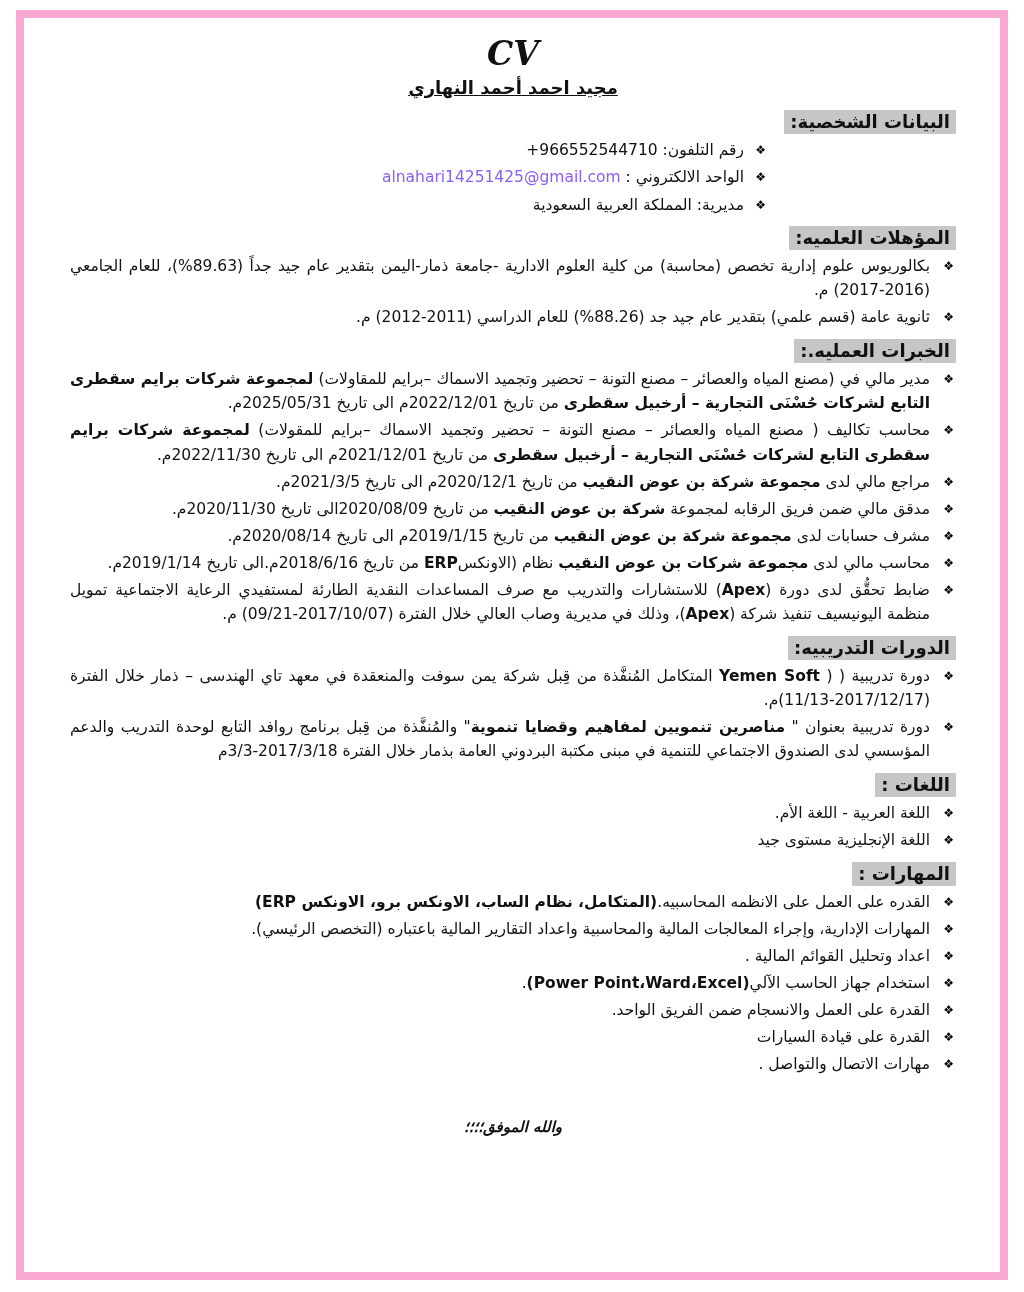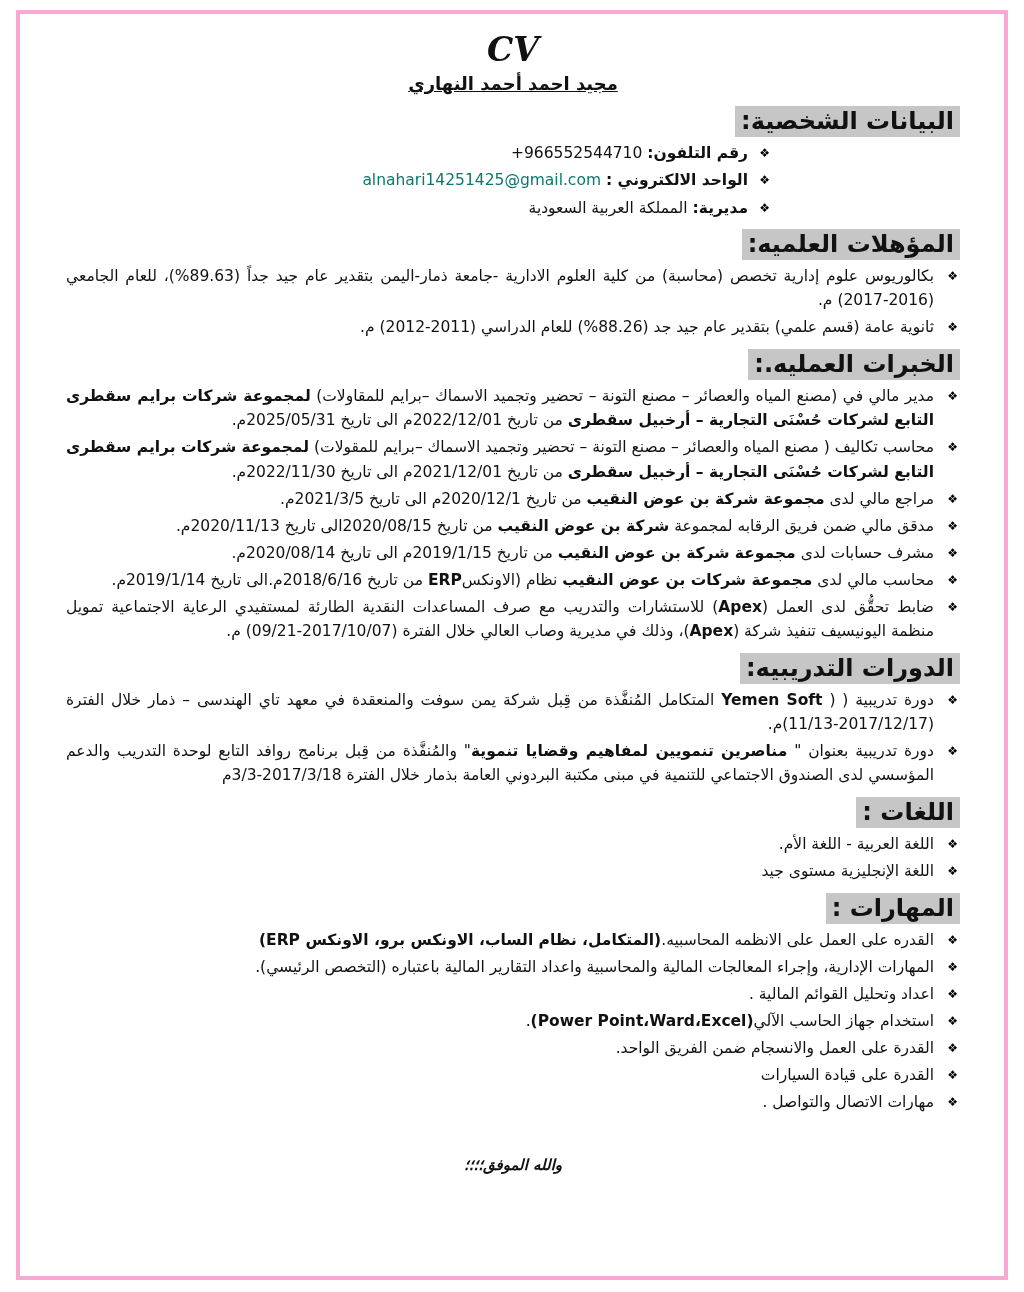--- a/index.html
+++ b/index.html
@@ -2,45 +2,45 @@
 <html lang="ar"><head>
 <meta charset="utf-8">
 <style>
   html,body{margin:0;padding:0;background:#ffffff;}
   body{
     width:1024px;height:1292px;position:relative;overflow:hidden;
     font-family:"DejaVu Sans",sans-serif;color:#111;
   }
   .sheet{
     position:absolute;top:10px;left:16px;right:16px;bottom:12px;
-    border:4px solid #f9a8d4;box-sizing:border-box;
+    border:8px solid #f9a8d4;box-sizing:border-box;
     padding:14px 44px 16px 46px;
     direction:rtl;
   }
   .cv-title{
     text-align:center;font-family:"DejaVu Serif",serif;font-style:italic;font-weight:700;
     font-size:33px;margin-top:2px;direction:ltr;
   }
   .candidate-name{
     text-align:center;font-weight:700;font-size:18px;text-decoration:underline;
     margin:4px 0 12px;
   }
   .section-header{margin:10px 0 4px;}
   .hl{
-    background:#c6c6c6;font-weight:700;font-size:24px;padding:1px 6px 2px;
+    background:#c6c6c6;font-weight:700;font-size:18px;padding:1px 6px 2px;
     display:inline-block;
   }
   .contact{padding-right:188px;margin:2px 0 4px;}
   .contact .line{position:relative;padding-right:24px;margin:5px 0;font-size:15.5px;line-height:1.45;}
   .bullet{
     position:absolute;right:2px;top:3px;font-size:12px;color:#000;
   }
-  .lbl{font-weight:700;}
+  .lbl{font-weight:400;}
   .val{}
-  .email{color:#0f766e;}
+  .email{color:#8b5cf6;}
   ul.items{list-style:none;margin:2px 0 6px;padding:0;}
   ul.items li{
     position:relative;padding-right:26px;margin:3px 0;
     text-align:justify;font-size:15.5px;line-height:1.55;
   }
   .item-text .b{font-weight:700;}
   .footer{
     text-align:center;font-weight:700;font-style:italic;font-size:15px;margin-top:42px;
   }
 </style>
@@ -86,24 +86,24 @@
     </div>
 
     <div class="section">
       <div class="section-header">
         <span class="hl">الخبرات العمليه.:</span>
       </div>
       <ul class="items">
           <li><span class="bullet">❖</span><span class="item-text"><span>مدير مالي في (مصنع المياه والعصائر – مصنع التونة – تحضير وتجميد الاسماك –برايم للمقاولات) </span><span class="b">لمجموعة شركات برايم سقطرى التابع لشركات حُسْنَى التجارية – أرخبيل سقطرى</span><span> من تاريخ 2022/12/01م الى تاريخ 2025/05/31م.</span></span></li>
           <li><span class="bullet">❖</span><span class="item-text"><span>محاسب تكاليف ( مصنع المياه والعصائر – مصنع التونة – تحضير وتجميد الاسماك –برايم للمقولات) </span><span class="b">لمجموعة شركات برايم سقطرى التابع لشركات حُسْنَى التجارية – أرخبيل سقطرى</span><span> من تاريخ 2021/12/01م الى تاريخ 2022/11/30م.</span></span></li>
           <li><span class="bullet">❖</span><span class="item-text"><span>مراجع مالي لدى </span><span class="b">مجموعة شركة بن عوض النقيب</span><span> من تاريخ 2020/12/1م الى تاريخ 2021/3/5م.</span></span></li>
-          <li><span class="bullet">❖</span><span class="item-text"><span>مدقق مالي ضمن فريق الرقابه لمجموعة </span><span class="b">شركة بن عوض النقيب</span><span> من تاريخ 2020/08/15الى تاريخ 2020/11/13م.</span></span></li>
+          <li><span class="bullet">❖</span><span class="item-text"><span>مدقق مالي ضمن فريق الرقابه لمجموعة </span><span class="b">شركة بن عوض النقيب</span><span> من تاريخ 2020/08/09الى تاريخ 2020/11/30م.</span></span></li>
           <li><span class="bullet">❖</span><span class="item-text"><span>مشرف حسابات لدى </span><span class="b">مجموعة شركة بن عوض النقيب</span><span> من تاريخ 2019/1/15م الى تاريخ 2020/08/14م.</span></span></li>
           <li><span class="bullet">❖</span><span class="item-text"><span>محاسب مالي لدى </span><span class="b">مجموعة شركات بن عوض النقيب</span><span> نظام (الاونكس</span><span class="b">ERP</span><span> من تاريخ 2018/6/16م.الى تاريخ 2019/1/14م.</span></span></li>
-          <li><span class="bullet">❖</span><span class="item-text"><span>ضابط تحقُّق لدى العمل (</span><span class="b">Apex</span><span>) للاستشارات والتدريب مع صرف المساعدات النقدية الطارئة لمستفيدي الرعاية الاجتماعية تمويل منظمة اليونيسيف تنفيذ شركة (</span><span class="b">Apex</span><span>)، وذلك في مديرية وصاب العالي خلال الفترة (2017/10/07-09/21) م.</span></span></li>
+          <li><span class="bullet">❖</span><span class="item-text"><span>ضابط تحقُّق لدى دورة (</span><span class="b">Apex</span><span>) للاستشارات والتدريب مع صرف المساعدات النقدية الطارئة لمستفيدي الرعاية الاجتماعية تمويل منظمة اليونيسيف تنفيذ شركة (</span><span class="b">Apex</span><span>)، وذلك في مديرية وصاب العالي خلال الفترة (2017/10/07-09/21) م.</span></span></li>
         </ul>
     </div>
 
     <div class="section">
       <div class="section-header">
         <span class="hl">الدورات التدريبيه:</span>
       </div>
       <ul class="items">
           <li><span class="bullet">❖</span><span class="item-text"><span>دورة تدريبية ( ( </span><span class="b">Yemen Soft</span><span> المتكامل المُنفَّذة من قِبل شركة يمن سوفت والمنعقدة في معهد تاي الهندسى – ذمار خلال الفترة (2017/12/17-11/13)م.</span></span></li>
           <li><span class="bullet">❖</span><span class="item-text"><span>دورة تدريبية بعنوان " </span><span class="b">مناصرين تنمويين لمفاهيم وقضايا تنموية</span><span>" والمُنفَّذة من قِبل برنامج روافد التابع لوحدة التدريب والدعم المؤسسي لدى الصندوق الاجتماعي للتنمية في مبنى مكتبة البردوني العامة بذمار خلال الفترة 2017/3/18-3/3م</span></span></li>

